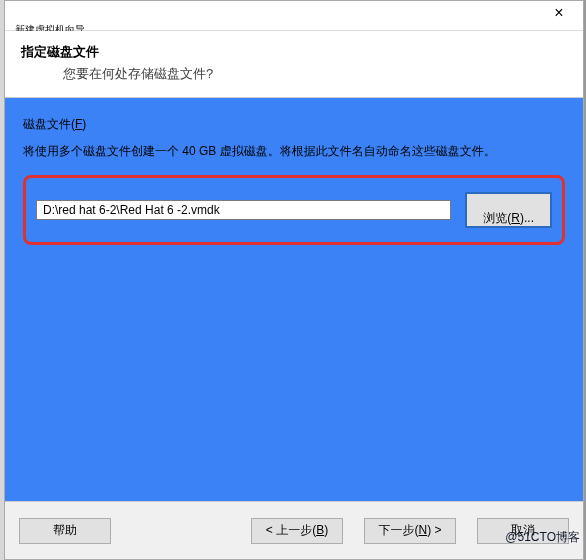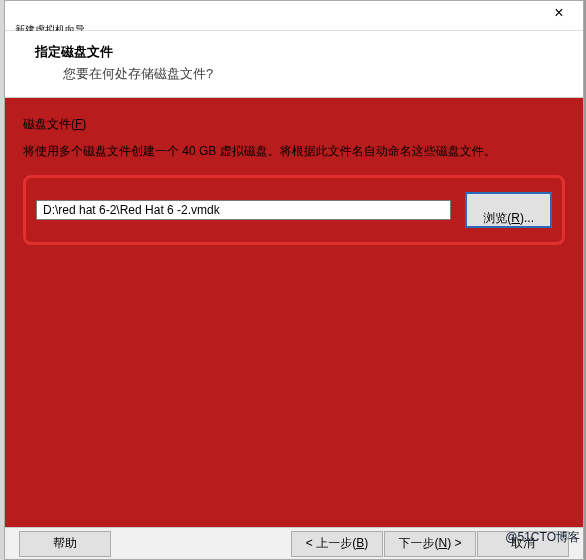--- a/index.html
+++ b/index.html
@@ -38,25 +38,25 @@
       display: flex; align-items: center; justify-content: center;
       font-size: 16px; cursor: pointer;
       margin-top:-6px;
       margin-right:-4px;
     }
     .header {
       background: #fff;
       padding: 12px 16px 14px 16px;
       border-bottom: 1px solid #ccc;
     }
-    .header-title { font-weight: bold; font-size: 13px; margin-left: 14px; margin-bottom: 4px; }
+    .header-title { font-weight: bold; font-size: 13px; margin-bottom: 4px; }
     .header-sub { font-size: 13px; margin-left: 42px; color: #404040; }
     .content {
       flex: 1;
-      background: #b91c1c;
+      background: #3b82f6;
       padding: 18px 18px 0 18px;
     }
     .group-label { font-size: 12px; margin-bottom: 8px; }
     .group-desc { font-size: 12px; margin-left: 0; line-height: 1.7; margin-bottom: 14px; }
     .highlight-box {
       border: 3px solid #e03030;
       border-radius: 8px;
       padding: 14px 10px;
       display: flex;
       align-items: center;
@@ -75,27 +75,27 @@
       height: 26px;
       padding: 16px 16px;
       border: 2px solid #2a6bbf;
       background: #e1e1e1;
       font-size: 12px;
       font-family: inherit;
       cursor: pointer;
     }
     .browse-btn .ul { text-decoration: underline; }
     .footer {
-      height: 32px;
+      height: 58px;
       border-top: 1px solid #ccc;
       background: #f0f0f0;
       display: flex;
       align-items: center;
       padding: 0 14px;
-      gap: 1px;
+      gap: 21px;
     }
     .footer .spacer { flex: 1; }
     .footer button {
       height: 26px;
       min-width: 92px;
       padding: 0 12px;
       border: 1px solid #adadad;
       background: #e1e1e1;
       font-size: 12px;
       font-family: inherit;

